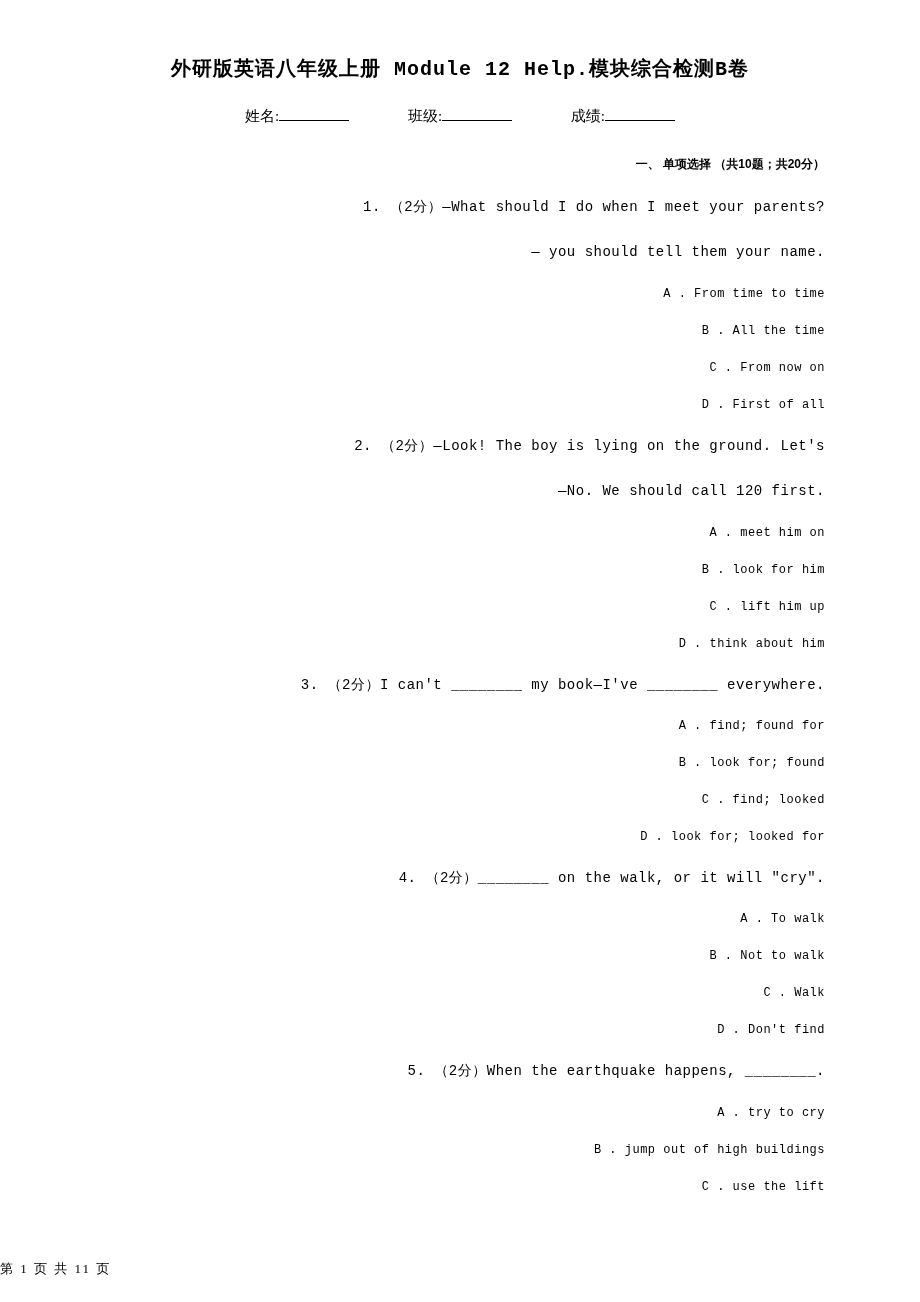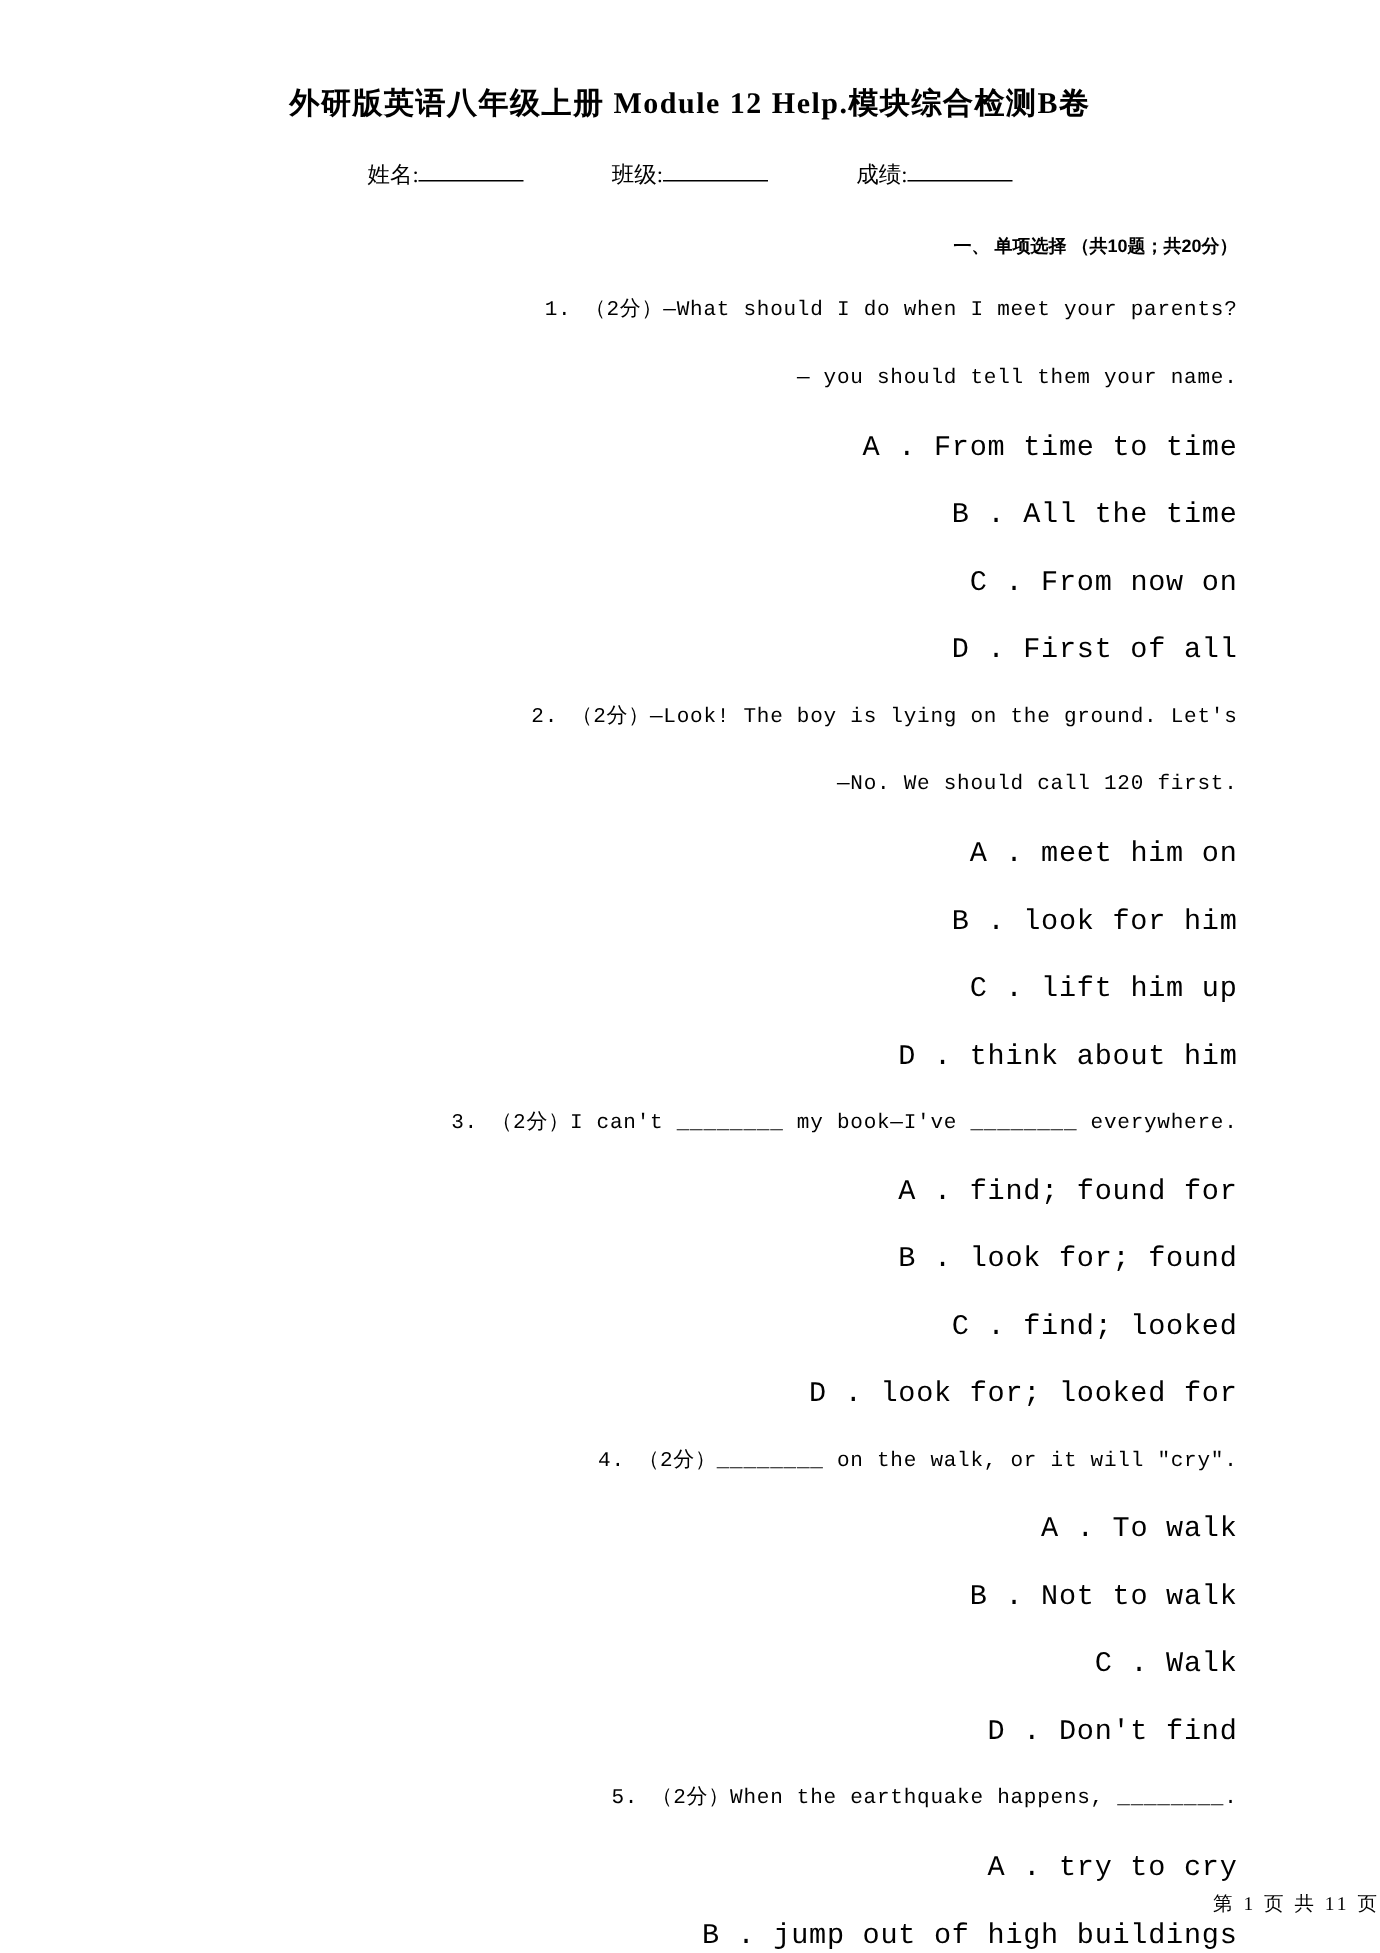--- a/index.html
+++ b/index.html
@@ -13,21 +13,21 @@
       height: 1302px;
       background: #ffffff;
       font-family: "SimSun", "宋体", serif;
       position: relative;
       padding: 55px 95px 0 95px;
     }
     .title {
       text-align: center;
       font-size: 20px;
       font-weight: bold;
-      font-family: Liberation Serif, serif;
+      font-family: Liberation Mono, monospace;
       margin-bottom: 25px;
       letter-spacing: 1px;
     }
     .info-line {
       text-align: center;
       font-size: 15px;
       font-family: "SimSun", "宋体", serif;
       margin-bottom: 30px;
     }
     .info-line .blank {
@@ -46,31 +46,31 @@
       margin-bottom: 23px;
     }
     .question-line {
       font-size: 14px;
       font-family: "Courier New", "SimSun", monospace;
       margin-bottom: 23px;
       line-height: 1.6;
       letter-spacing: 0.5px;
     }
     .option-line {
-      font-size: 19px;
+      font-size: 12px;
       font-family: "Courier New", "SimSun", monospace;
       margin-bottom: 23px;
       letter-spacing: 0.5px;
     }
     .footer {
       position: absolute;
       bottom: 24px;
       left: 0;
       width: 100%;
-      text-align: right;
+      text-align: left;
       font-size: 13px;
       font-family: "SimSun", "宋体", serif;
       letter-spacing: 2px;
     }
   </style>
 </head>
 <body>
 
 <div class="title">外研版英语八年级上册 Module 12 Help.模块综合检测B卷</div>
 

